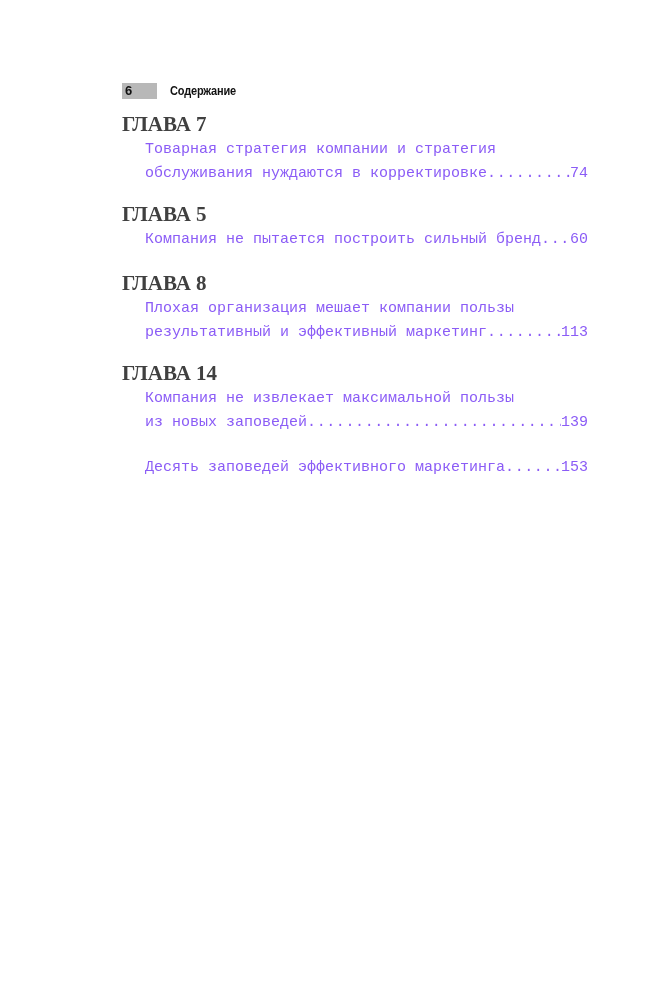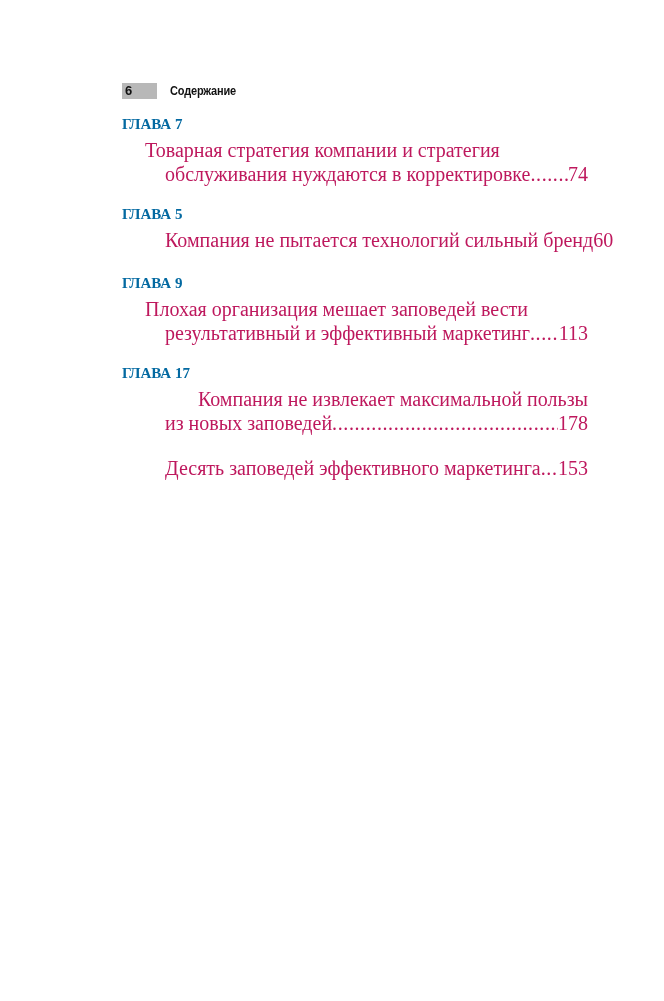--- a/index.html
+++ b/index.html
@@ -12,25 +12,25 @@
     width: 35px; height: 16px; background: #b8b8b8; position: relative;
     font-family: "Liberation Sans", sans-serif; font-weight: bold; font-size: 13px; color: #111;
   }
   .page-num-box span { position: absolute; left: 3px; top: 0px; line-height: 16px; }
   .head-title {
     margin-left: 13px; font-family: "Liberation Sans", sans-serif; font-weight: bold;
     font-size: 12.5px; color: #111; letter-spacing: -0.2px; transform: scaleX(0.88); transform-origin: left center;
   }
   .toc { position: absolute; left: 122px; top: 113px; width: 466px; font-family: "DejaVu Serif", serif; }
   .chapter { margin-bottom: 0; }
-  .ch-label { font-family: "Liberation Serif", serif; font-weight: bold; font-size: 15px; height: 22px; line-height: 22px; color: #0369a1; }
-  .entry { padding-left: 23px; font-family: Liberation Serif, serif; font-size: 20px; color: #be185d; }
+  .ch-label { font-family: "Liberation Serif", serif; font-weight: bold; font-size: 21px; height: 22px; line-height: 22px; color: #404040; }
+  .entry { padding-left: 23px; font-family: Liberation Mono, monospace; font-size: 15px; color: #8b5cf6; }
   .line { height: 24px; line-height: 24px; white-space: nowrap; }
   .line.last { display: flex; }
-  .line.last .t { flex: 0 0 auto; margin-left: 20px; }
+  .line.last .t { flex: 0 0 auto; }
   .line.last .dots { flex: 1 1 auto; overflow: hidden; white-space: nowrap; letter-spacing: 0.6px; }
   .line.last .pg { flex: 0 0 auto; }
 </style>
 </head>
 <body>
 
 <div class="running-head">
   <div class="page-num-box">
     <span>6</span>
   </div>
@@ -48,47 +48,47 @@
         <span class="dots">................................................................................................................</span>
         <span class="pg">74</span>
       </div>
     </div>
   </div>
 
   <div class="chapter" style="height:69px;">
     <div class="ch-label">ГЛАВА 5</div>
     <div class="entry" style="margin-top:3px;">
       <div class="line last">
-        <span class="t">Компания не пытается технологий сильный бренд </span>
+        <span class="t">Компания не пытается построить сильный бренд </span>
         <span class="dots">................................................................................................................</span>
         <span class="pg">60</span>
       </div>
     </div>
   </div>
 
   <div class="chapter" style="height:90px;">
-    <div class="ch-label">ГЛАВА 9</div>
+    <div class="ch-label">ГЛАВА 8</div>
     <div class="entry" style="margin-top:3px;">
-      <div class="line">Плохая организация мешает заповедей вести</div>
+      <div class="line">Плохая организация мешает компании пользы</div>
       <div class="line last">
         <span class="t">результативный и эффективный маркетинг </span>
         <span class="dots">................................................................................................................</span>
         <span class="pg">113</span>
       </div>
     </div>
   </div>
 
   <div class="chapter" style="height:91px;">
-    <div class="ch-label">ГЛАВА 17</div>
-    <div class="entry" style="margin-top:3px;text-align:right;">
+    <div class="ch-label">ГЛАВА 14</div>
+    <div class="entry" style="margin-top:3px;">
       <div class="line">Компания не извлекает максимальной пользы</div>
       <div class="line last">
         <span class="t">из новых заповедей</span>
         <span class="dots">................................................................................................................</span>
-        <span class="pg">178</span>
+        <span class="pg">139</span>
       </div>
     </div>
   </div>
 
   <div class="chapter">
     <div class="entry" style="margin-top:3px;">
       <div class="line last">
         <span class="t">Десять заповедей эффективного маркетинга</span>
         <span class="dots">................................................................................................................</span>
         <span class="pg">153</span>

